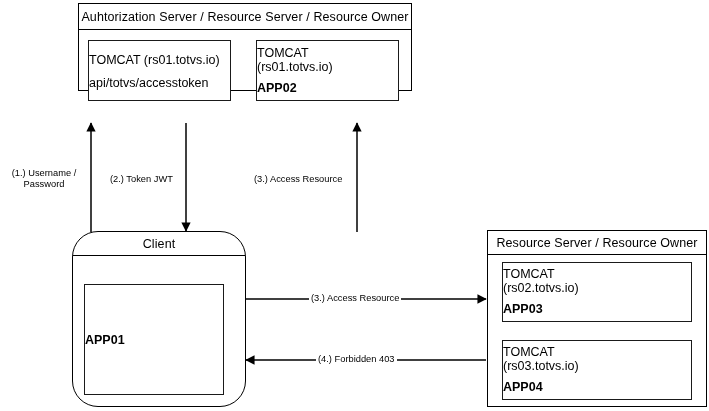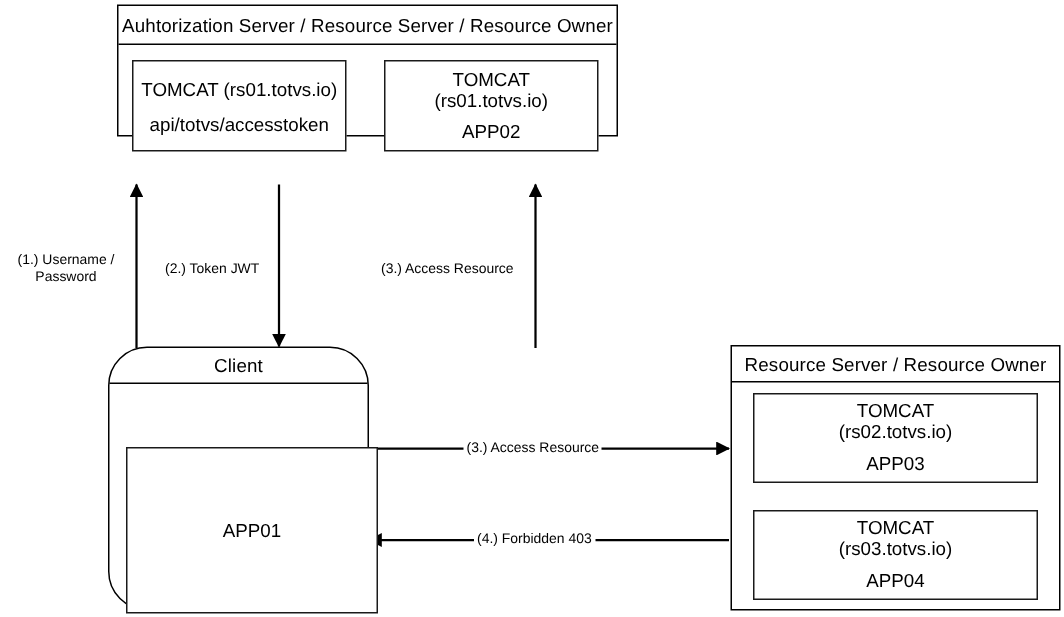--- a/index.html
+++ b/index.html
@@ -39,27 +39,26 @@
     justify-content: center;
     border-bottom: 1.5px solid #000000;
     font-size: 12.5px;
     letter-spacing: 0.1px;
     white-space: nowrap;
   }
   .cell-text {
     position: absolute;
     left: 0;
     right: 0;
-    text-align: center;
     font-size: 12.5px;
     line-height: 14.5px;
     white-space: nowrap;
   }
   .cell-text.bold {
-    font-weight: normal;
+    font-weight: bold;
   }
   .arrow-label {
     position: absolute;
     font-size: 9.3px;
     line-height: 11px;
     color: #000000;
     text-align: center;
     background: #ffffff;
     white-space: nowrap;
   }
@@ -114,21 +113,21 @@
       <div class="cell-text" style="top:5px;">TOMCAT</div>
       <div class="cell-text" style="top:19px;">(rs01.totvs.io)</div>
       <div class="cell-text bold" style="top:40px;">APP02</div>
     </div>
   </div>
 
   <div class="box" style="left:72px; top:231px; width:174px; height:176px;border-radius:26px;">
     <div class="hdr" style="height:24px;">
       <span>Client</span>
     </div>
-    <div class="box-inner" style="left:11px; top:66px; width:168px; height:111px;">
+    <div class="box-inner" style="left:11px; top:52px; width:140px; height:111px;">
       <div class="cell-text bold" style="top:48px;">APP01</div>
     </div>
   </div>
 
   <div class="box" style="left:487px; top:230px; width:220px; height:177px;">
     <div class="hdr" style="height:24px;justify-content:center;">
       <span>Resource Server / Resource Owner</span>
     </div>
 
     <div class="box-inner" style="left:14px; top:31px; width:190px; height:60px;">

